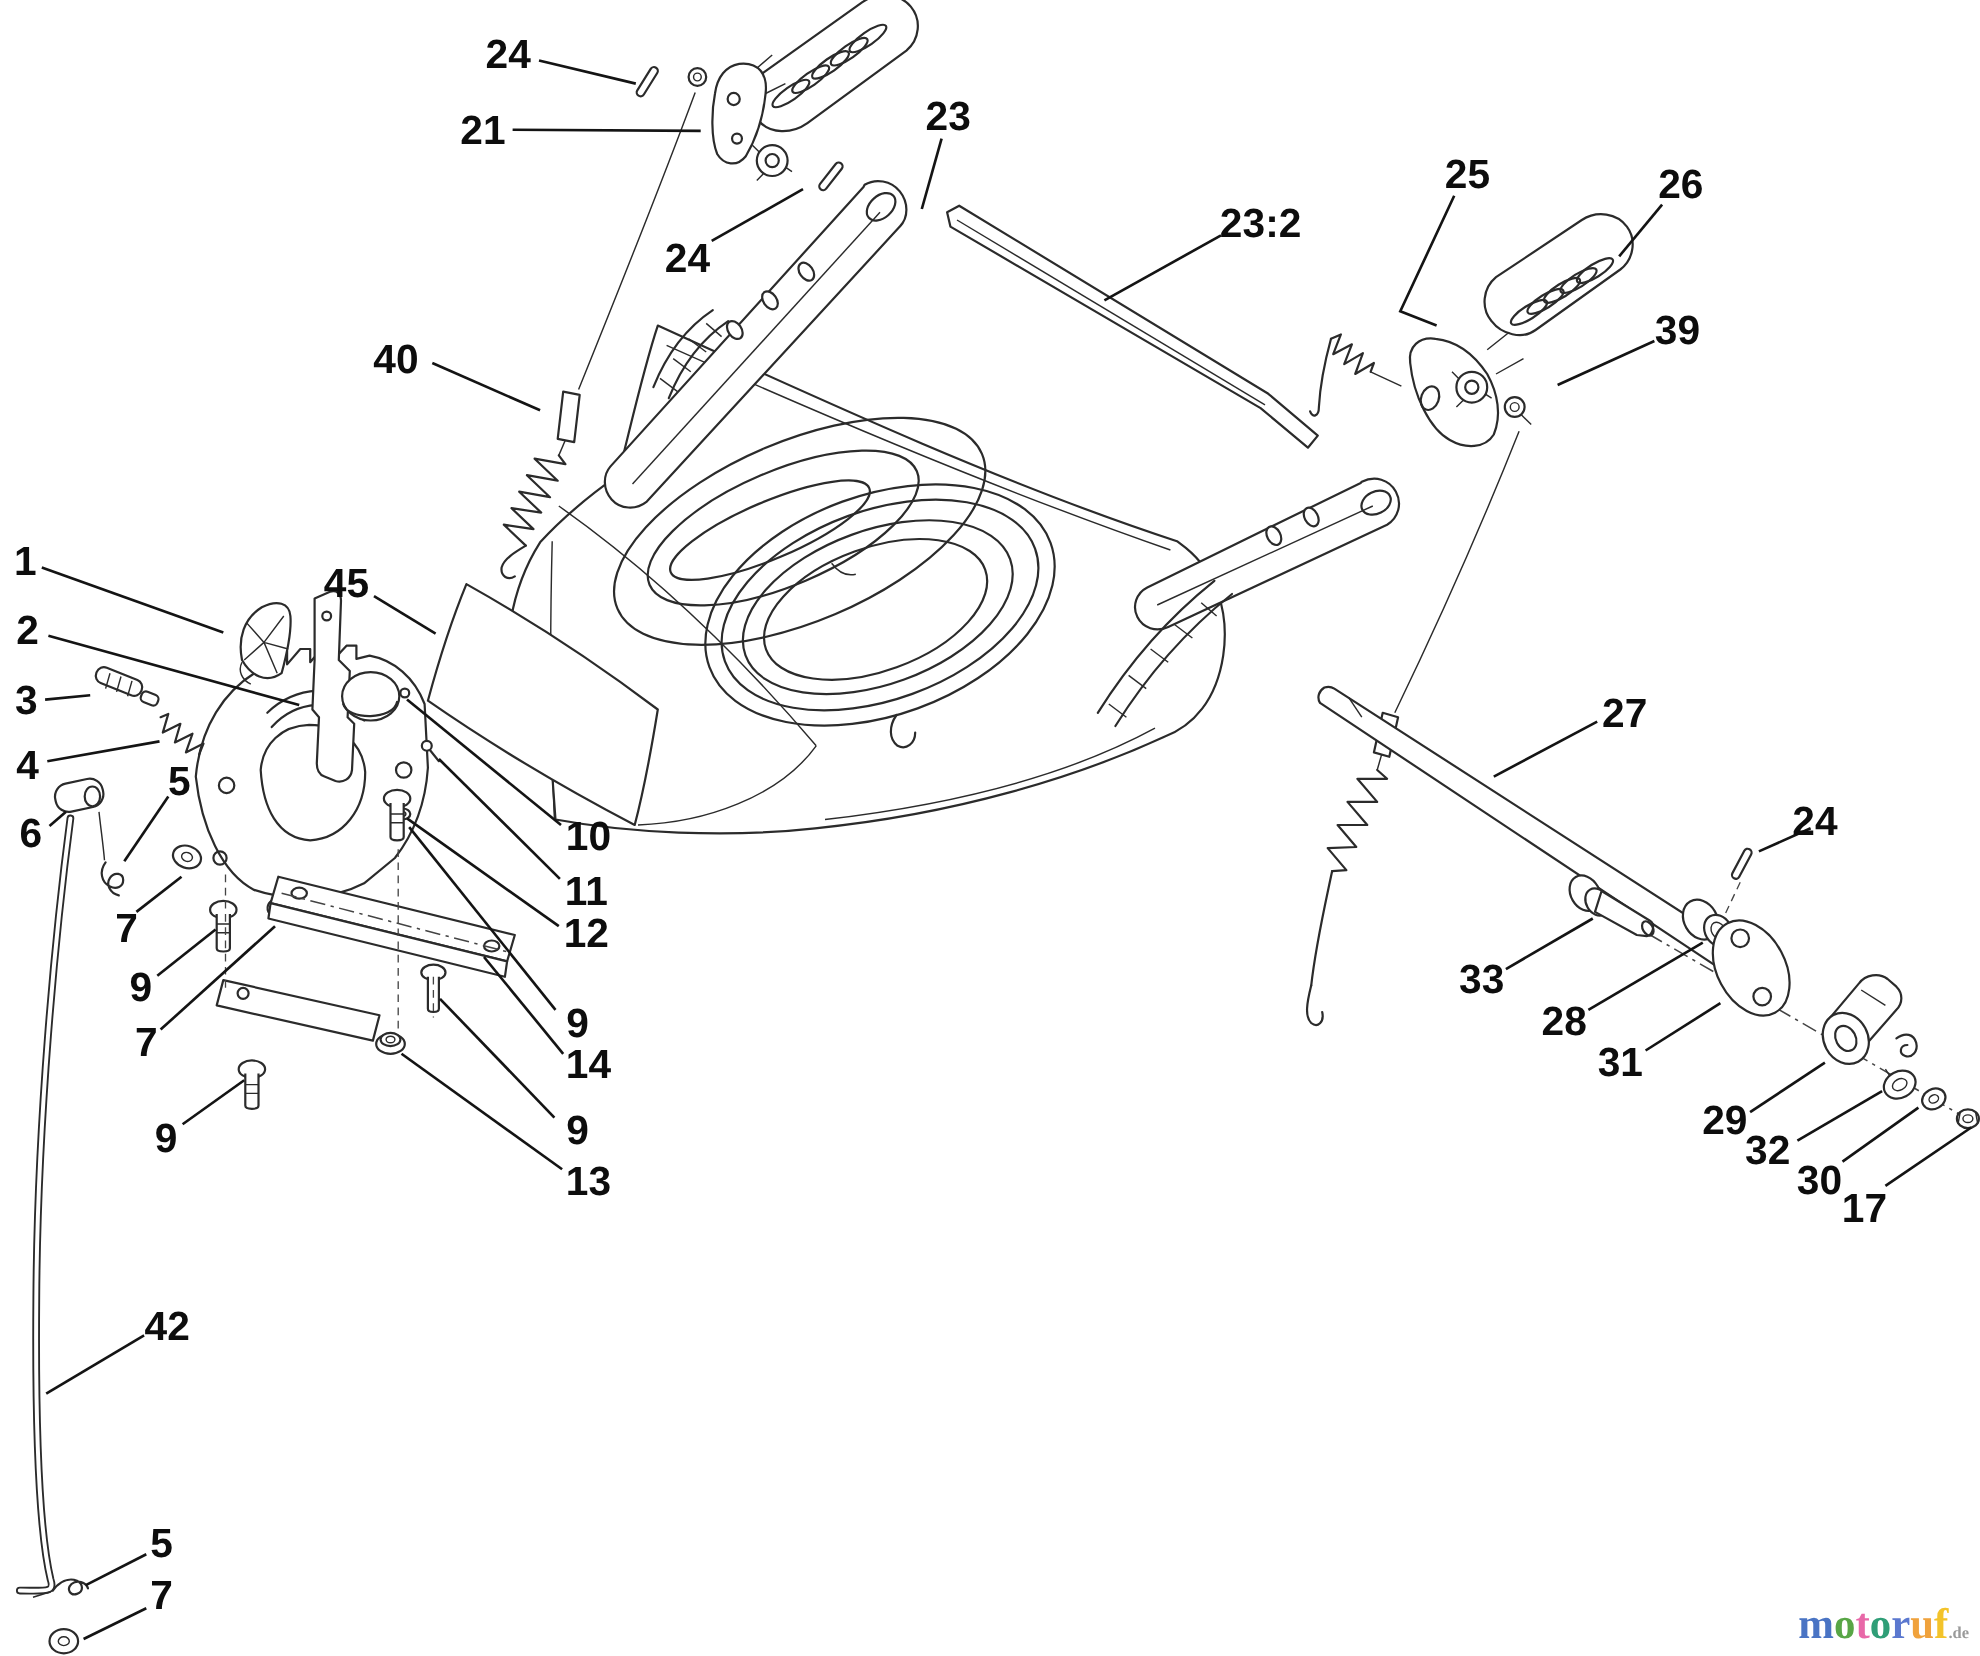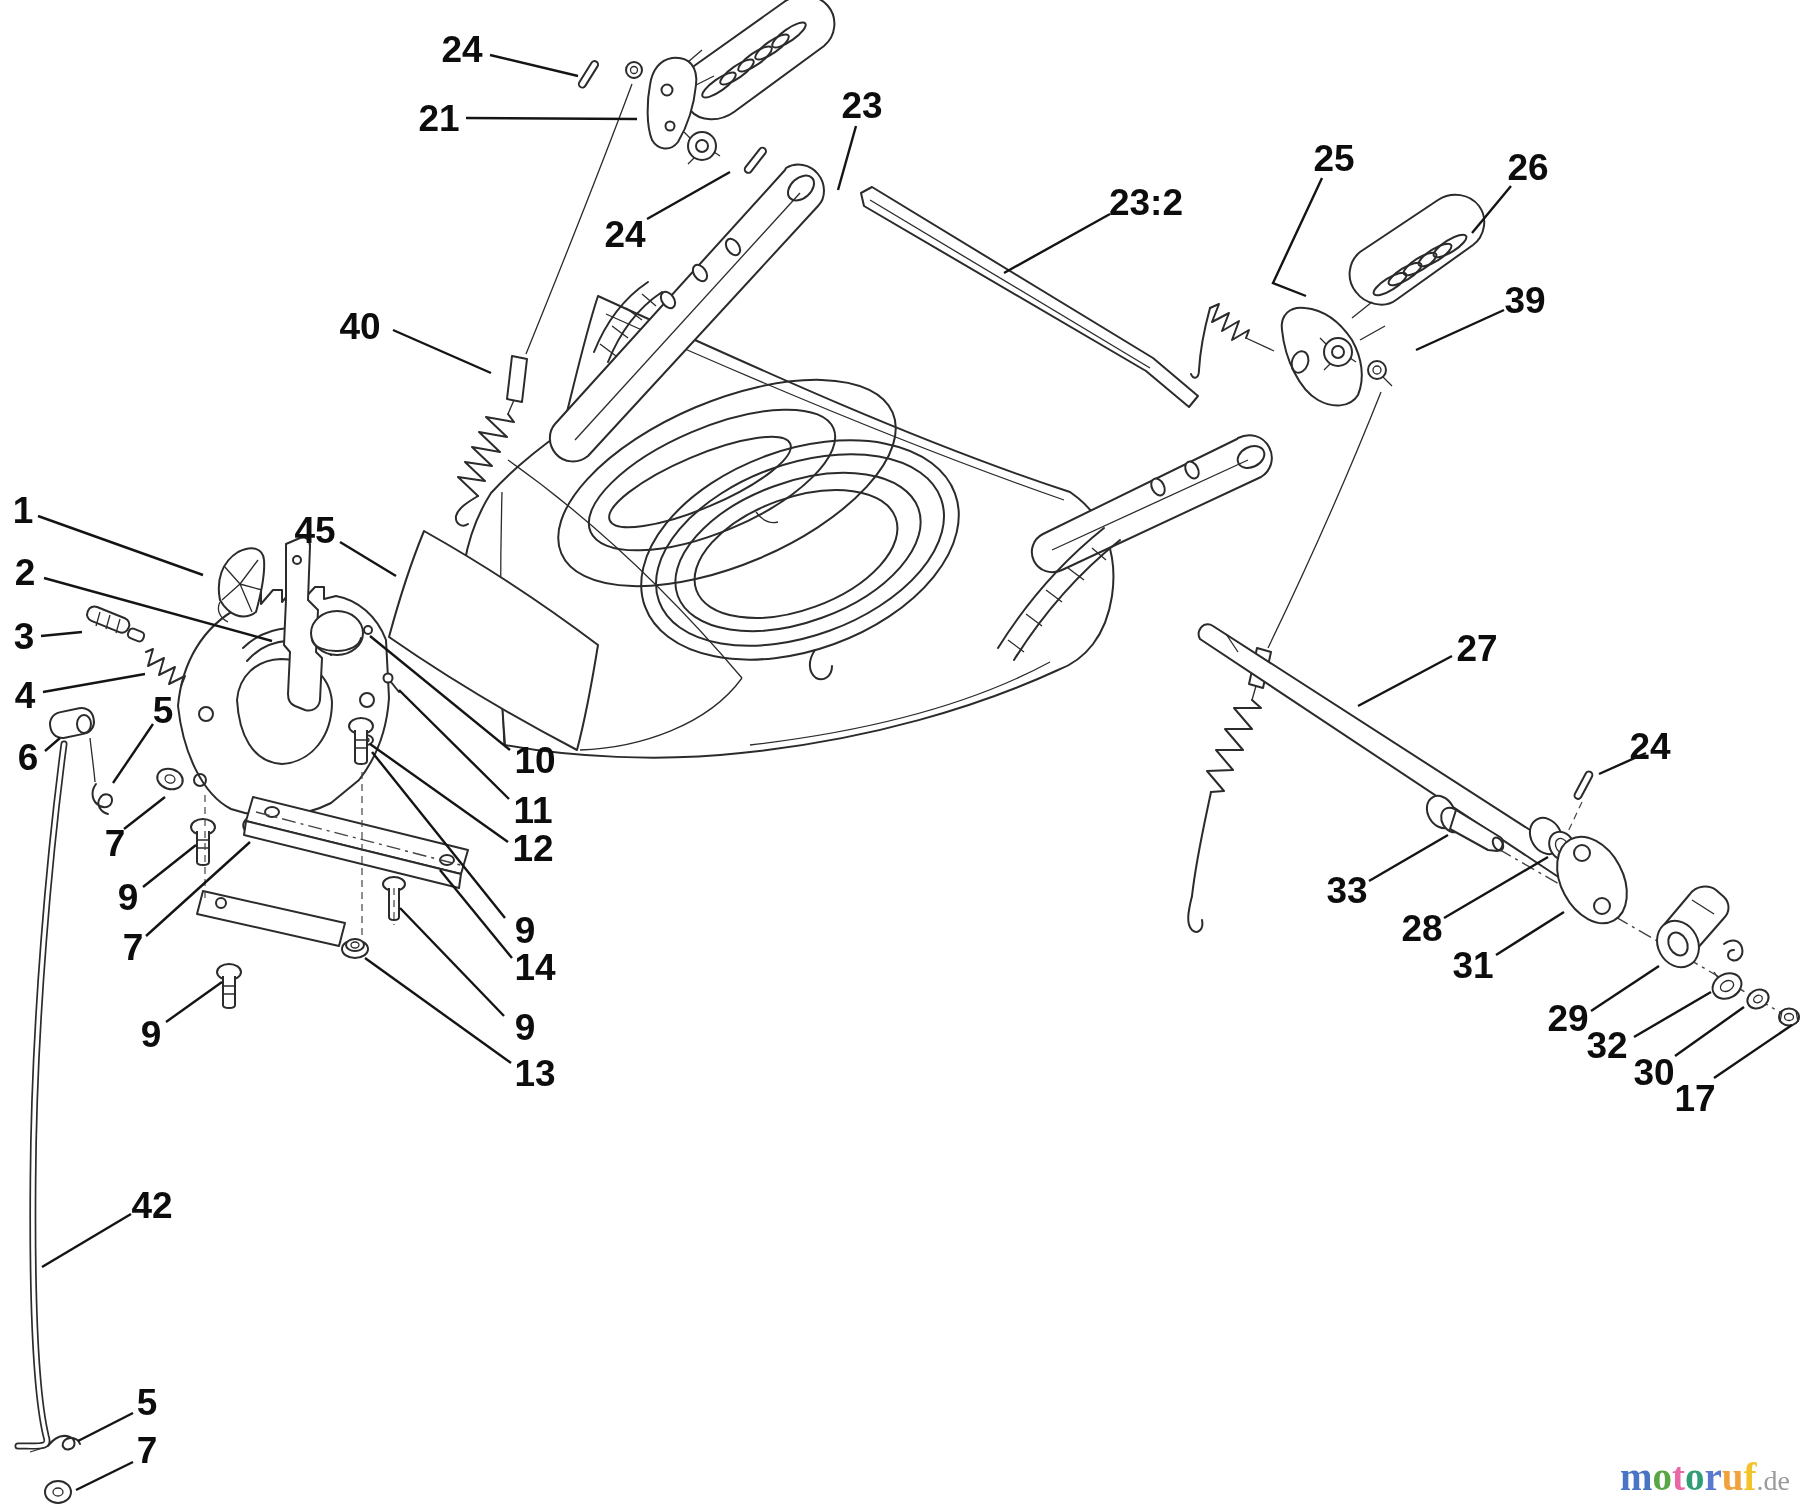--- a/index.html
+++ b/index.html
@@ -10,21 +10,21 @@
   .artw{stroke:#2b2b2b;stroke-width:2;fill:#ffffff;stroke-linejoin:round;}
   .thin{stroke:#2b2b2b;stroke-width:1.3;fill:none;}
   .dash{stroke:#444;stroke-width:1.4;fill:none;stroke-dasharray:14 5 3 5;}
   .dash2{stroke:#444;stroke-width:1.2;fill:none;stroke-dasharray:7 5;}
   .rodline{stroke:#2b2b2b;stroke-width:7;fill:none;stroke-linecap:round;}
   .rodcore{stroke:#ffffff;stroke-width:3.6;fill:none;stroke-linecap:round;}
   .leader{stroke:#141414;stroke-width:2.4;fill:none;}
   .callout-text{font-family:"Liberation Sans",sans-serif;font-weight:bold;font-size:37px;fill:#0d0d0d;}
   #watermark{position:absolute;right:10px;bottom:6px;font-family:"Liberation Serif",serif;
              font-size:39px;font-weight:bold;letter-spacing:0;}
-  #watermark .suffix{font-size:28px;font-weight:normal;}
+  #watermark .suffix{font-size:15px;font-weight:bold;}
 </style>
 </head>
 <body>
 
 <div class="stage">
 <svg width="1800" height="1505" viewBox="0 0 1800 1505">
 
   <g>
     <path class="artw" d="M 598,296
       C 760,370 920,443 1070,492 L 1078,498

